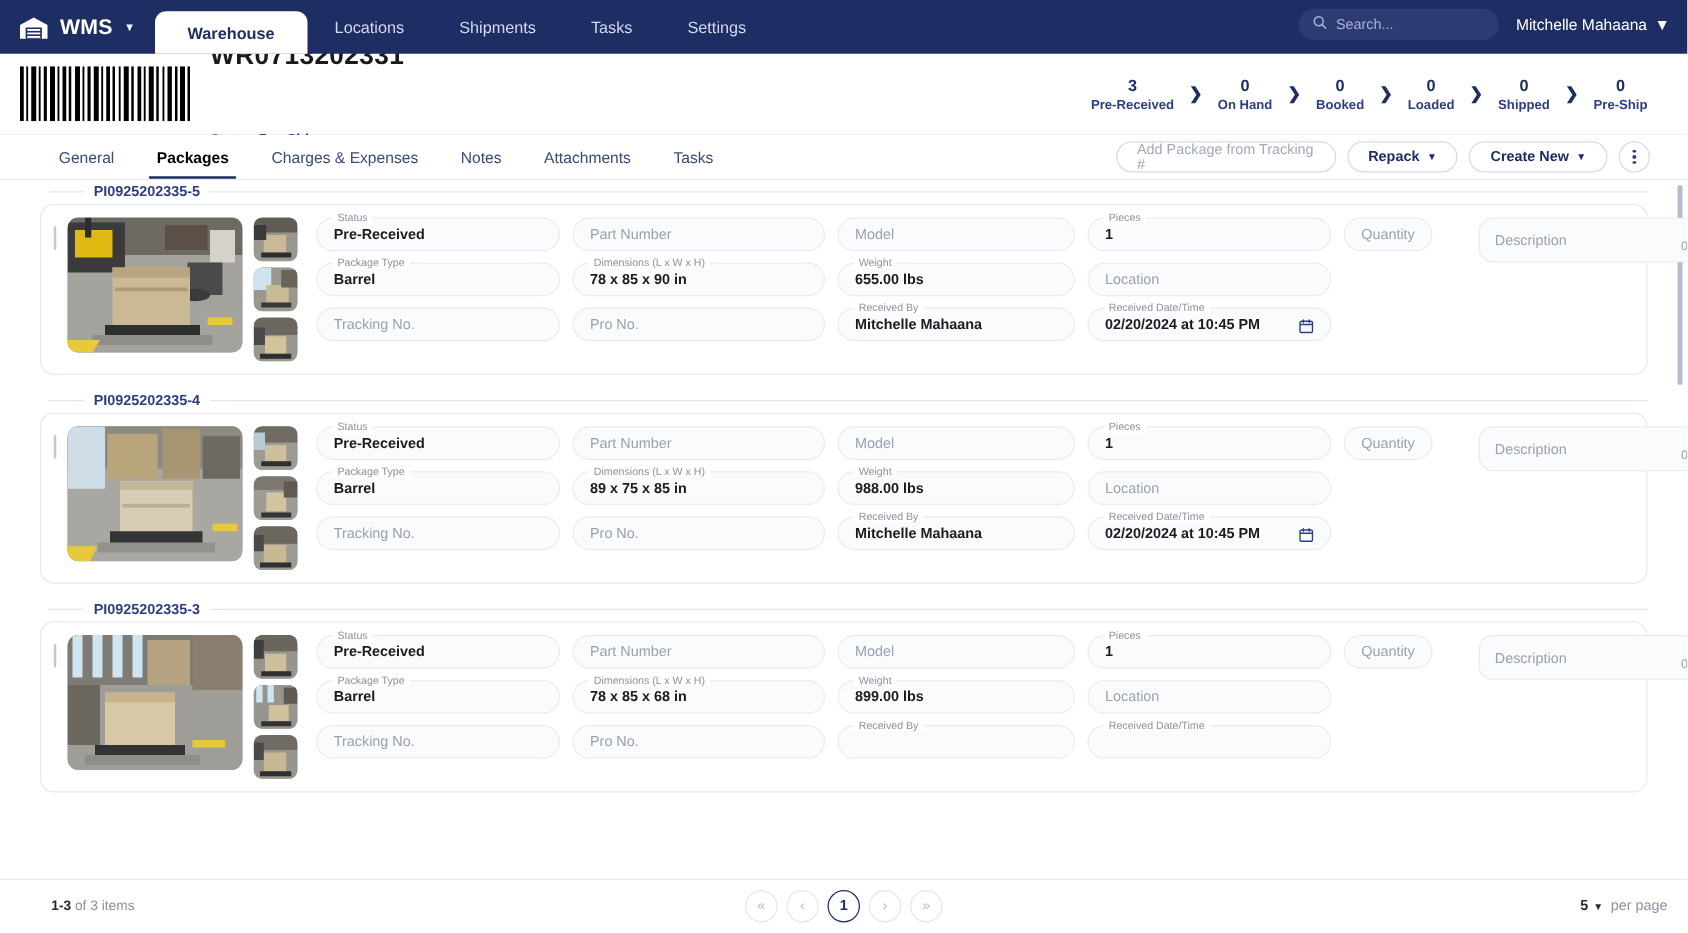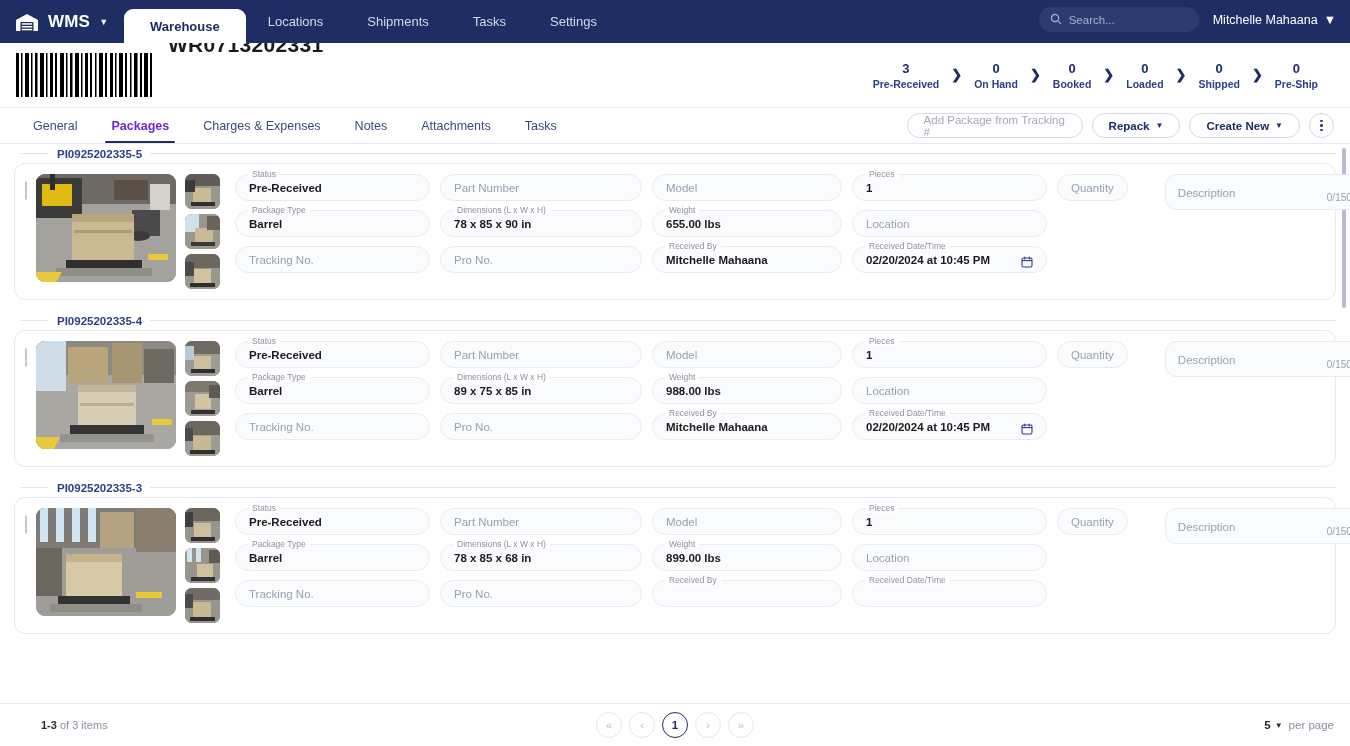--- a/index.html
+++ b/index.html
@@ -51,28 +51,28 @@
   .doc-status { font-size: 11.5px; color: #6b7280; margin-top: 48px; }
   .doc-status b { color: #2d3d86; font-weight: 600; }
   .pipeline { margin-left: auto; display: flex; align-items: center; gap: 0; padding-right: 6px; }
   .pl-step { display: flex; flex-direction: column; align-items: center; padding: 0 12px; }
   .pl-count { font-size: 13px; font-weight: 700; color: #1e2d63; line-height: 17px; }
   .pl-label { font-size: 10.5px; color: #2d3d86; font-weight: 600; line-height: 14px; }
   .pl-chev { color: #1e2d63; font-size: 13px; font-weight: 700; padding-bottom: 1px; }
 
   
   .tabstrip {
-    height: 36px; display: flex; align-items: stretch; padding: 0 16px;
+    height: 36px; display: flex; align-items: stretch; padding: 0 30px;
     border-bottom: 1px solid #e7e9f0; flex: none; background: #fff;
   }
   .dtab {
     font-size: 12.5px; color: #3a4a7a; padding: 0 17px; display: flex;
     align-items: center; cursor: pointer; position: relative;
   }
-  .dtab.active { color: #6d28d9; font-weight: 700; }
+  .dtab.active { color: #000000; font-weight: 700; }
   .dtab.active::after {
     content: ""; position: absolute; left: 11px; right: 11px; bottom: 0;
     height: 2.5px; background: #1e2d63; border-radius: 2px;
   }
   .tab-actions { margin-left: auto; display: flex; align-items: center; gap: 9px; }
   .pill {
     height: 25px; border: 1px solid #d7dae4; border-radius: 14px; background: #fff;
     display: flex; align-items: center; justify-content: center; gap: 6px;
     font-size: 11.5px; color: #1e2d63; font-weight: 600; cursor: pointer; padding: 0 16px;
   }
@@ -84,21 +84,21 @@
   }
   .kebab i { width: 2.5px; height: 2.5px; border-radius: 50%; background: #2d3d86; display: block; }
 
   
   .selectbar { height: 27px; display: flex; align-items: center; gap: 10px; padding: 0 0 0 29px; flex: none; }
   .cbox { width: 11px; height: 11px; border: 1px solid #c4c8d4; border-radius: 2px; background: #fff; cursor: pointer; flex: none; }
   .sel-link { font-size: 11.5px; color: #3a4a7a; cursor: pointer; padding: 0 7px; }
   .sel-div { width: 1px; height: 12px; background: #dcdfe8; }
 
   
-  .scroll { flex: 1; overflow: hidden; position: relative; padding: 0 14px; }
+  .scroll { flex: 1; overflow: hidden; position: relative; padding: 0 32px; }
   .scrollbar { position: absolute; right: 4px; top: 4px; width: 4px; height: 160px; background: #b6bcd0; border-radius: 3px; }
 
   .pkg-group { margin-bottom: 11px; }
   .pkg-legend { display: flex; align-items: center; gap: 8px; padding-left: 7px; height: 19px; }
   .legend-dash { width: 28px; height: 1px; background: #e2e5ed; }
   .legend-text { font-size: 11.5px; color: #2d3d86; font-weight: 700; }
   .legend-rest { flex: 1; height: 1px; background: #e2e5ed; }
 
   .card {
     border: 1px solid #e7e9f0; border-radius: 11px; background: #fff;

